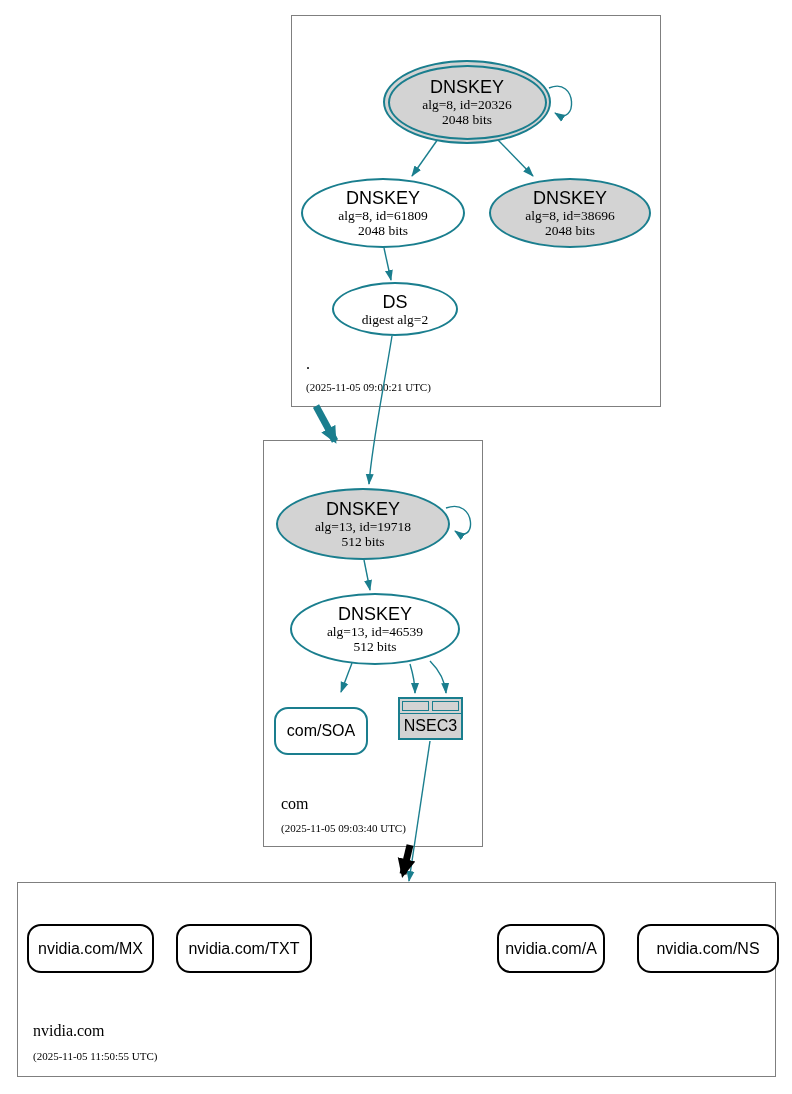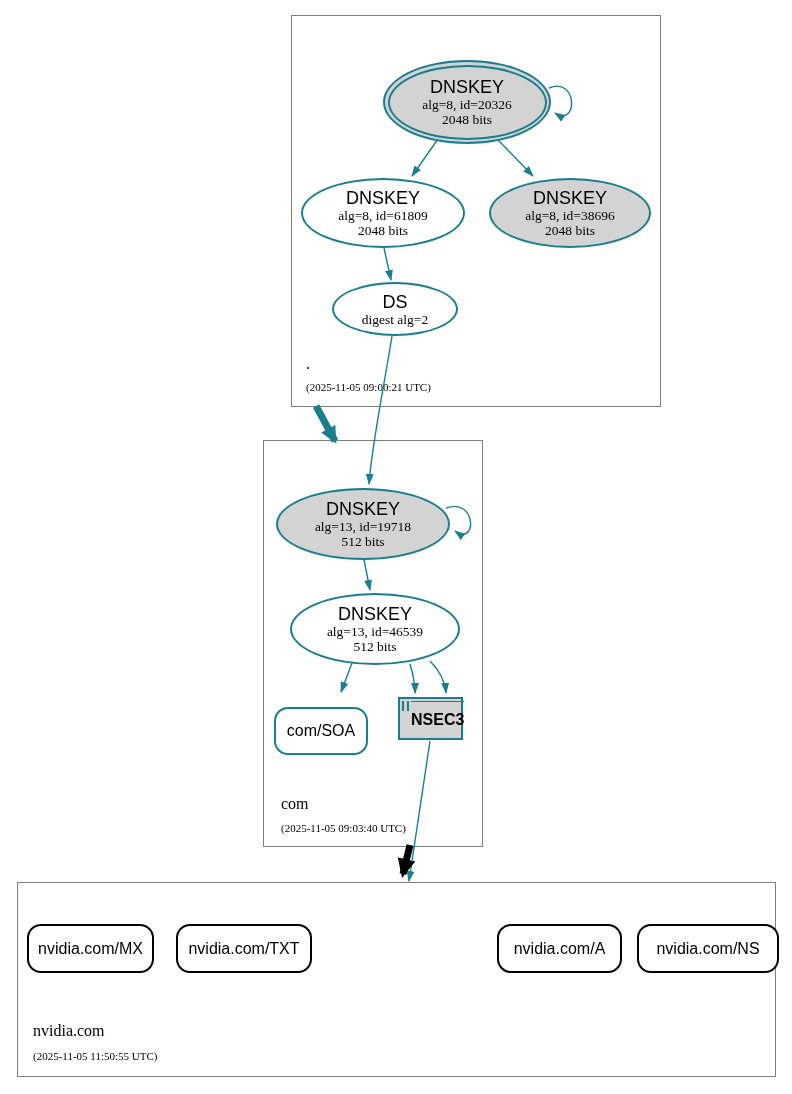--- a/index.html
+++ b/index.html
@@ -16,21 +16,21 @@
   .ellipse{border:2px solid var(--teal);border-radius:50%;background:#fff;
            display:flex;flex-direction:column;align-items:center;justify-content:center;text-align:center;}
   .ellipse.gray{background:var(--grayfill);}
   .ring{position:absolute;inset:2.5px;border:2px solid var(--teal);border-radius:50%;pointer-events:none;}
   .ntitle{font-family:"Liberation Sans",sans-serif;font-size:18px;line-height:20px;}
   .ndetail{font-family:"Liberation Serif",serif;font-size:13.5px;line-height:15px;}
   .rrset{border:2px solid #000;border-radius:14px;background:#fff;
          display:flex;align-items:center;justify-content:center;
          font-size:16px;line-height:18px;}
   .rrset.teal{border-color:var(--teal);}
-  .nsec3{background:var(--grayfill);border:2.5px solid var(--teal);display:flex;flex-direction:row;font-weight:bold;}
+  .nsec3{background:var(--grayfill);border:2.5px solid var(--teal);display:flex;flex-direction:column;}
   .nsec3-cells{display:flex;gap:3px;padding:2px 2px 0 2px;height:12px;box-sizing:border-box;}
   .nsec3-cells .cell{flex:1;border:1.6px solid var(--teal);box-sizing:border-box;}
   .nsec3-label{flex:1;display:flex;align-items:center;justify-content:center;
                border-top:1.6px solid var(--teal);margin-top:2px;font-size:16px;}
   .zlabel{position:absolute;z-index:2;font-family:"Liberation Serif",serif;font-size:16px;line-height:18px;}
   .zts{position:absolute;z-index:2;font-family:"Liberation Serif",serif;font-size:11px;line-height:16px;}
 </style>
 </head>
 <body>
 
@@ -129,20 +129,20 @@
     </div>
     <div class="nsec3-label">NSEC3</div>
   </div>
 
   <div class="node rrset" style="left:27px;top:924px;width:127px;height:49px;">
     <span>nvidia.com/MX</span>
   </div>
   <div class="node rrset" style="left:176px;top:924px;width:136px;height:49px;">
     <span>nvidia.com/TXT</span>
   </div>
-  <div class="node rrset" style="left:497px;top:924px;width:125px;height:49px;">
+  <div class="node rrset" style="left:497px;top:924px;width:108px;height:49px;">
     <span>nvidia.com/A</span>
   </div>
   <div class="node rrset" style="left:637px;top:924px;width:142px;height:49px;">
     <span>nvidia.com/NS</span>
   </div>
 
 </div>
 
 </body></html>

